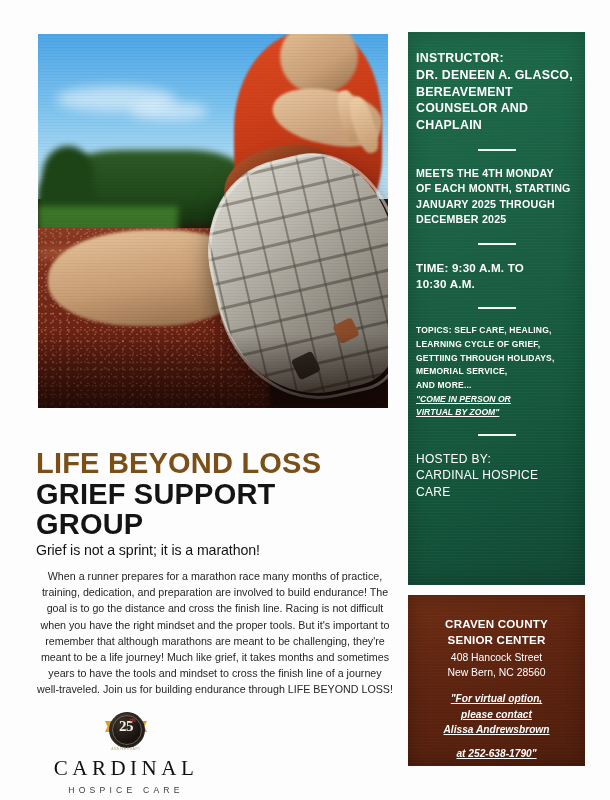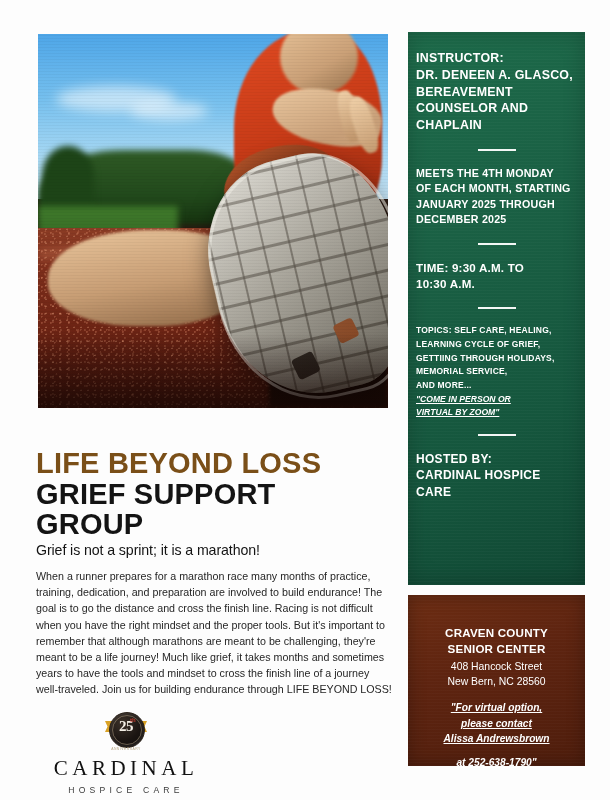--- a/index.html
+++ b/index.html
@@ -89,21 +89,21 @@
   .ph-grain{position:absolute;inset:0;pointer-events:none;
     background-image:repeating-linear-gradient(0deg,rgba(0,0,0,.035) 0 1px,transparent 1px 3px);}
 
   
   .headline{position:absolute;left:36px;top:448px;width:350px;}
   .hl1{font-size:29px;font-weight:bold;letter-spacing:.2px;color:#7a4f18;line-height:1.06;margin:0;}
   .hl2{font-size:29px;font-weight:bold;letter-spacing:.2px;color:#141414;line-height:1.06;margin:0;}
   .subhead{position:absolute;left:36px;top:542px;width:360px;
     font-size:14.2px;font-weight:normal;color:#141414;letter-spacing:-.1px;}
   .bodytext{position:absolute;left:36px;top:568px;width:358px;
-    font-size:10.7px;line-height:16.2px;color:#262626;text-align:left;}
+    font-size:10.7px;line-height:16.2px;color:#262626;text-align:center;}
 
   
   .logo{position:absolute;left:36px;top:712px;width:180px;text-align:center;}
   .seal{position:relative;width:42px;height:42px;margin:0 auto 4px;}
   .seal-disc{position:absolute;left:4px;top:0;width:34px;height:34px;border-radius:50%;
     background:radial-gradient(circle at 36% 28%,#3a3028 0%,#1b1512 55%,#0c0907 100%);
     border:1.4px solid #2b2219;box-shadow:inset 0 0 4px rgba(255,255,255,.18);}
   .seal-ring{position:absolute;left:7px;top:3px;width:28px;height:28px;border-radius:50%;
     border:1px solid rgba(190,170,140,.45);}
   .seal-25{position:absolute;left:4px;top:7px;width:34px;text-align:center;
@@ -127,31 +127,31 @@
   .green .grain{position:absolute;inset:0;pointer-events:none;
     background-image:repeating-linear-gradient(0deg,rgba(255,255,255,.022) 0 1px,transparent 1px 3px);}
   .gblock{position:relative;z-index:2;}
   .g-inst{font-size:12.4px;font-weight:bold;line-height:16.8px;letter-spacing:.25px;padding-top:18px;}
   .rule{width:38px;height:2px;background:#fff;margin:15px auto;opacity:.95;}
   .g-meets{font-size:10.7px;font-weight:bold;line-height:15.4px;letter-spacing:.2px;}
   .g-time{font-size:11.6px;font-weight:bold;line-height:16.4px;letter-spacing:.2px;}
   .g-topics{font-size:8.5px;font-weight:bold;line-height:13.6px;letter-spacing:.2px;}
   .g-quote{font-style:italic;text-decoration:underline;font-size:8.6px;font-weight:bold;
     line-height:12.6px;display:block;margin-top:1px;}
-  .g-host{font-size:12px;font-weight:bold;line-height:16.6px;letter-spacing:.3px;}
+  .g-host{font-size:12px;font-weight:normal;line-height:16.6px;letter-spacing:.3px;}
 
   
   .brown{position:absolute;left:408px;top:595px;width:177px;height:171px;
     background:linear-gradient(160deg,#6d2d13 0%,#5e2410 40%,#4e1d0c 100%);
     color:#fff;text-align:center;box-sizing:border-box;padding:0 8px;
     box-shadow:inset 0 0 18px rgba(0,0,0,.3);}
   .brown .grain{position:absolute;inset:0;pointer-events:none;
     background-image:repeating-linear-gradient(0deg,rgba(255,255,255,.02) 0 1px,transparent 1px 3px);}
   .bblock{position:relative;z-index:2;}
-  .b-venue{font-size:11.6px;font-weight:bold;line-height:15.6px;letter-spacing:.2px;padding-top:30px;}
+  .b-venue{font-size:11.6px;font-weight:bold;line-height:15.6px;letter-spacing:.2px;padding-top:21px;}
   .b-addr{font-size:10.4px;line-height:14.6px;margin-top:4px;}
   .b-note{font-style:italic;font-weight:bold;font-size:10.2px;line-height:15.4px;
     text-decoration:underline;margin-top:11px;}
   .b-phone{font-style:italic;font-weight:bold;font-size:10.2px;line-height:14px;
     text-decoration:underline;margin-top:9px;}
 </style>
 </head>
 <body>
 
 <div class="page">

